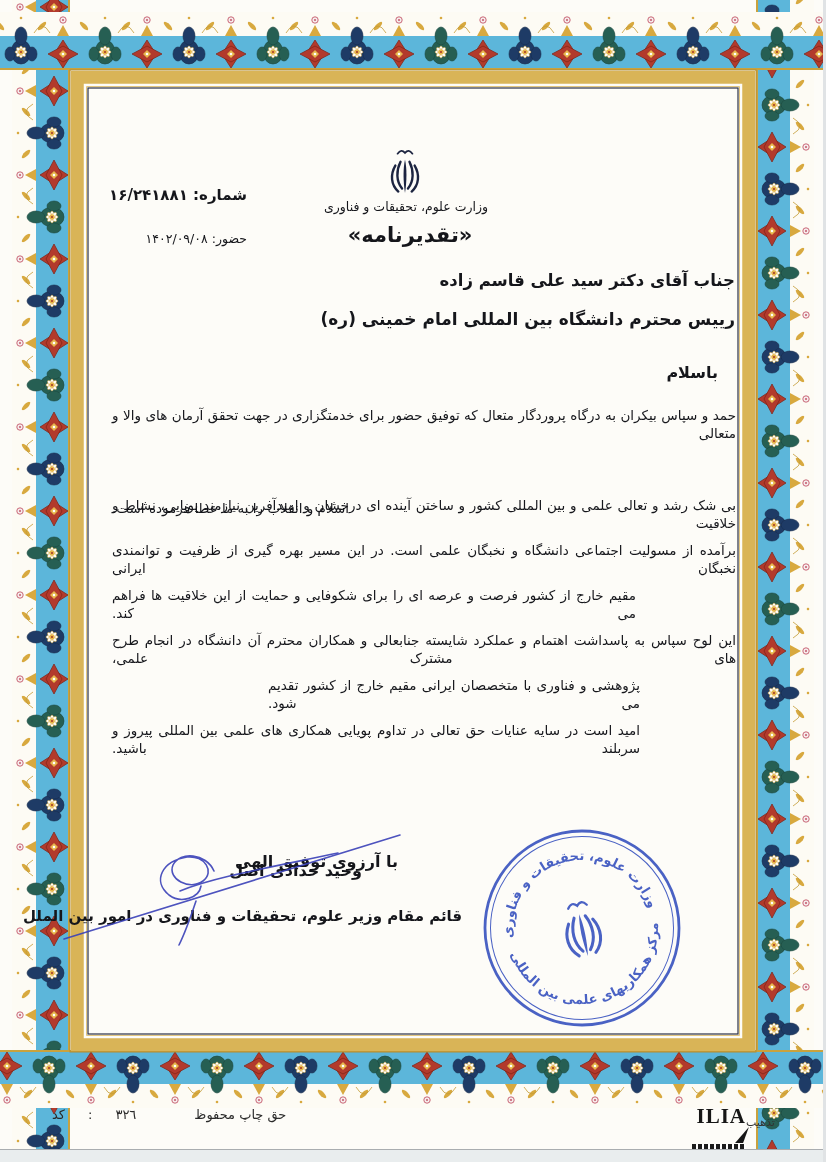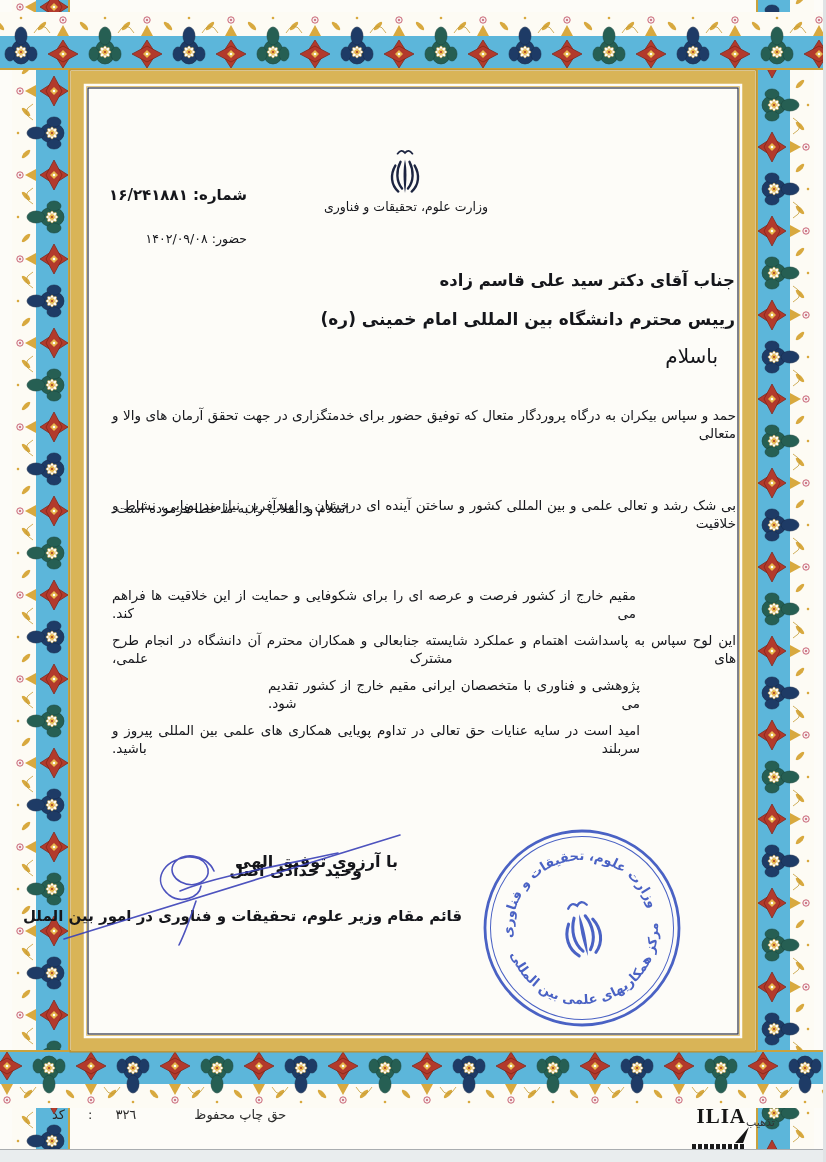--- a/index.html
+++ b/index.html
@@ -14,21 +14,21 @@
   .just{white-space:normal;text-align:justify;text-align-last:justify;}
   
   .num{right:579px;top:186px;font-size:15px;font-weight:bold;}
   .date{right:579px;top:231px;font-size:12.5px;}
   .emblem{left:381px;top:144px;color:#1c2440;}
   .ministry{left:294px;top:199px;width:224px;text-align:center;font-size:12.5px;}
   .doctitle{left:322px;top:223px;width:176px;text-align:center;font-size:21px;font-weight:bold;}
   
   .rcp1{right:91px;top:271px;font-size:16.5px;font-weight:bold;}
   .rcp2{right:91px;top:309px;font-size:17px;font-weight:bold;}
-  .salut{right:108px;top:344px;font-size:20px;font-weight:normal;}
+  .salut{right:108px;top:363px;font-size:16px;font-weight:bold;}
   
   .p1l1{left:112px;right:90px;top:407px;}
   .p1l2{left:112px;top:452px;margin-top:48px;}
   .p2l1{left:112px;right:90px;top:497px;}
   .p2l2{left:112px;right:90px;top:542px;}
   .p2l3{left:112px;right:190px;top:587px;}
   .p3l1{left:112px;right:90px;top:632px;}
   .p3l2{left:268px;right:186px;top:677px;}
   .p4{left:112px;right:186px;top:722px;}
   
@@ -155,36 +155,38 @@
     <rect x="79" y="79" width="668" height="964" fill="none" stroke="#d9b457" stroke-width="16"></rect>
     <rect x="85" y="85" width="656" height="952" fill="none" stroke="#fdfcf8" stroke-width="2.5"></rect>
     <rect x="88" y="88" width="650" height="946" fill="none" stroke="#2a2f45" stroke-width="1.2"></rect>
   </svg>
 
   <svg class="abs emblem" width="48" height="55" viewBox="-32 -38 64 74">
     <use href="#allahSym"></use>
   </svg>
 
   <div class="t ministry">وزارت علوم، تحقیقات و فناوری</div>
+  <div class="t doctitle">«تقدیرنامه»</div>
   <div class="t num">
     <span>شماره:</span>
     <span>۱۶/۲۴۱۸۸۱</span>
   </div>
   <div class="t date">
     <span>حضور:</span>
     <span>۱۴۰۲/۰۹/۰۸</span>
   </div>
 
   <div class="t rcp1">جناب آقای دکتر سید علی قاسم زاده</div>
   <div class="t rcp2">رییس محترم دانشگاه بین المللی امام خمینی (ره)</div>
   <div class="t salut">باسلام</div>
 
   <div class="t bl just p1l1">حمد و سپاس بیکران به درگاه پروردگار متعال که توفیق حضور برای خدمتگزاری در جهت تحقق آرمان های والا و متعالی</div>
   <div class="t bl p1l2">اسلام و انقلاب را به ما عطا فرموده است.</div>
   <div class="t bl just p2l1">بی شک رشد و تعالی علمی و بین المللی کشور و ساختن آینده ای درخشان و امیدآفرین نیازمند پویایی، نشاط و خلاقیت</div>
+  <div class="t bl just p2l2">برآمده از مسولیت اجتماعی دانشگاه و نخبگان علمی است. در این مسیر بهره گیری از ظرفیت و توانمندی نخبگان ایرانی</div>
   <div class="t bl just p2l3">مقیم خارج از کشور فرصت و عرصه ای را برای شکوفایی و حمایت از این خلاقیت ها فراهم می کند.</div>
   <div class="t bl just p3l1">این لوح سپاس به پاسداشت اهتمام و عملکرد شایسته جنابعالی و همکاران محترم آن دانشگاه در انجام طرح های مشترک علمی،</div>
   <div class="t bl just p3l2">پژوهشی و فناوری با متخصصان ایرانی مقیم خارج از کشور تقدیم می شود.</div>
   <div class="t bl just p4">امید است در سایه عنایات حق تعالی در تداوم پویایی همکاری های علمی بین المللی پیروز و سربلند باشید.</div>
 
   <div class="t sigwish">با آرزوی توفیق الهی</div>
   <div class="t signame">وحید حدادی اصل</div>
   <div class="t sigt1">قائم مقام وزیر علوم، تحقیقات و فناوری در امور بین الملل</div>
 
   <svg class="abs scrawl" width="420" height="150">

